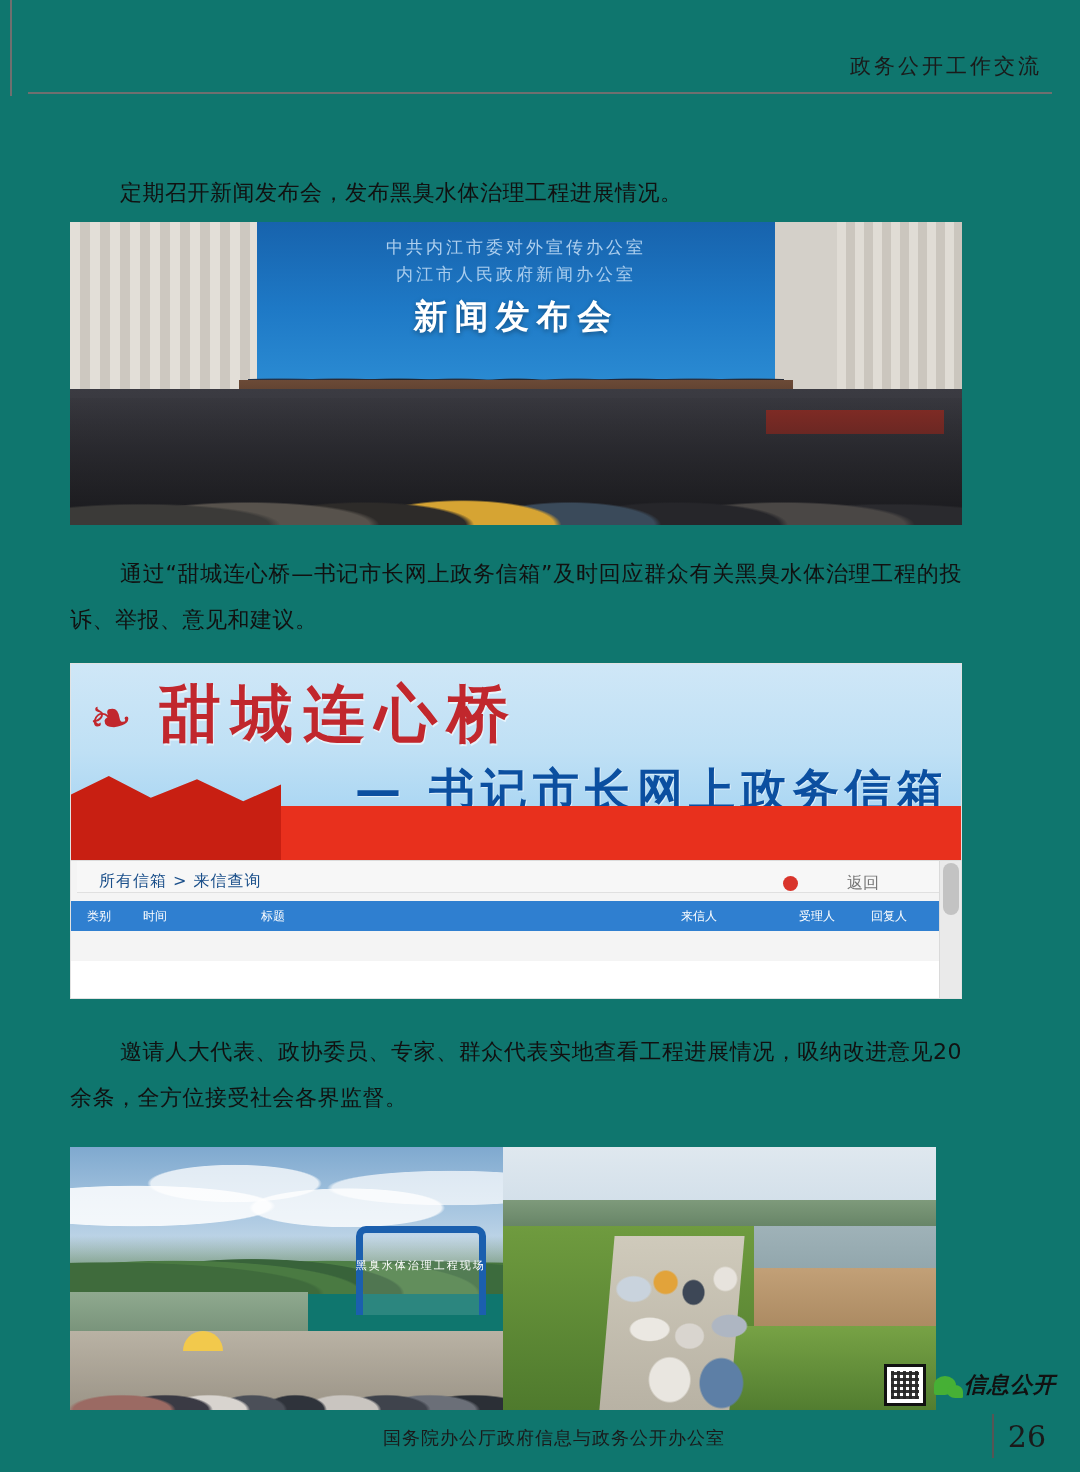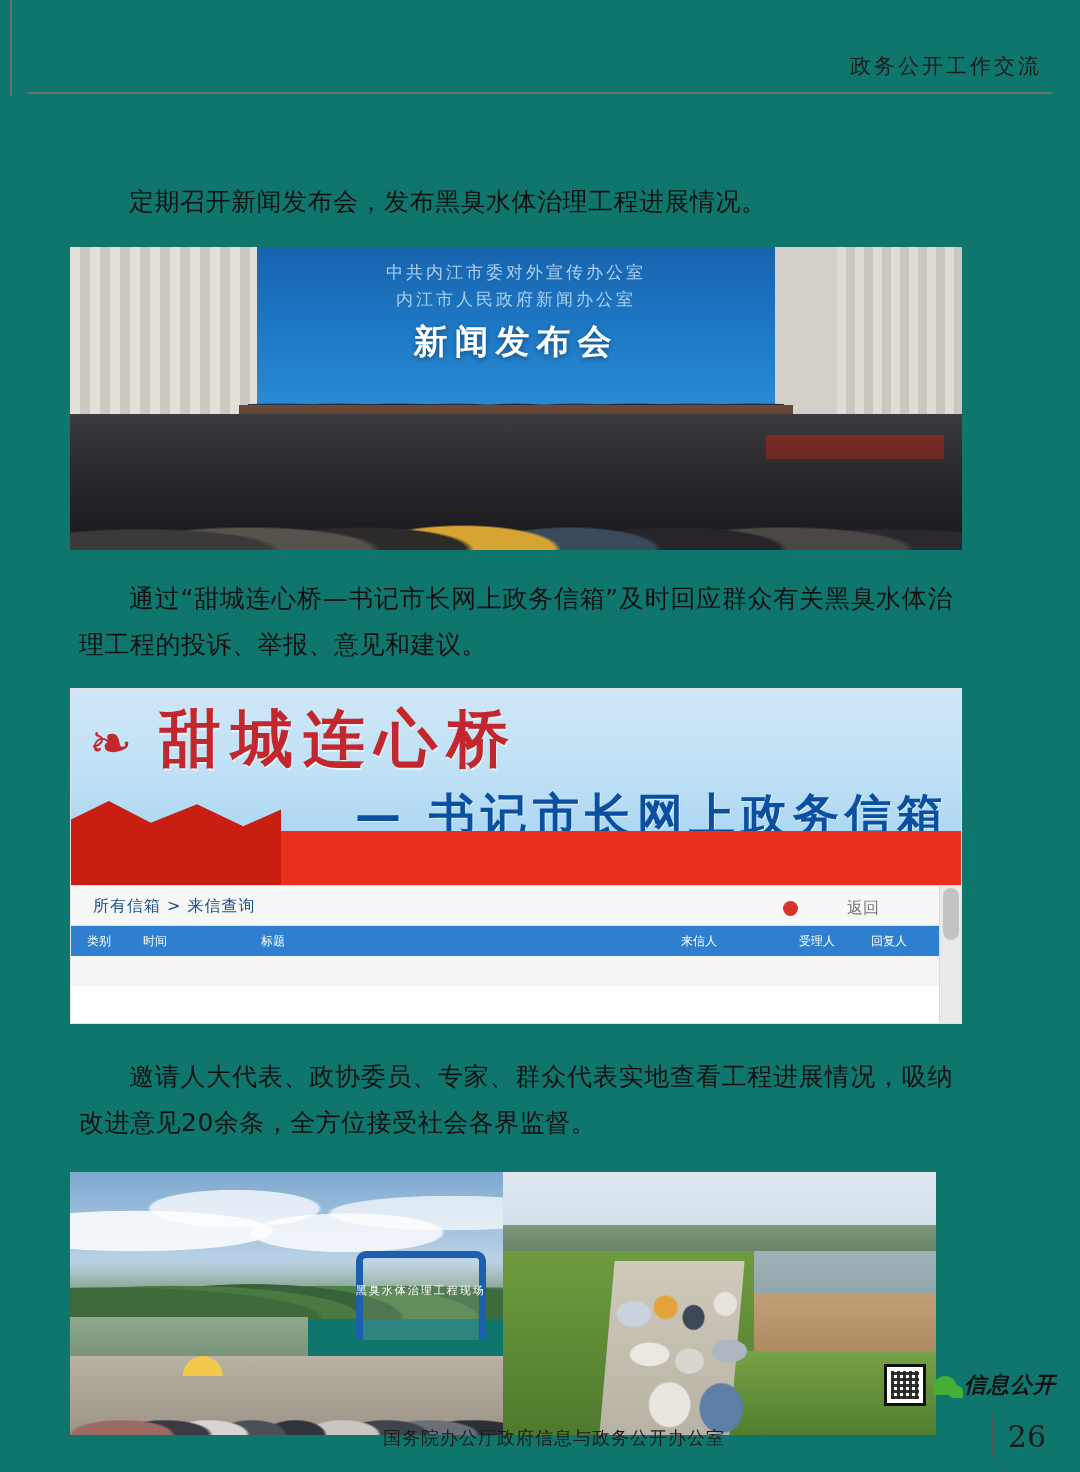--- a/index.html
+++ b/index.html
@@ -50,35 +50,35 @@
     background: #6f6f6f;
   }
   
   .content {
     position: absolute;
     left: 70px;
     top: 170px;
     width: 892px;
   }
   p.para {
-    margin: 9px;
+    margin: 0;
     font-family: "DejaVu Sans", sans-serif;
-    font-size: 25px;
+    font-size: 22px;
     line-height: 46px;
     color: #111;
     text-align: justify;
     text-indent: 50px;
     letter-spacing: 0.5px;
   }
   
   .fig { position: relative; overflow: hidden; }
 
   
   .fig1 {
-    margin-top: 22px;
+    margin-top: 6px;
     width: 892px;
     height: 303px;
     background: linear-gradient(#cfd3d8, #b9bfc6);
   }
   .f1-wall {
     position: absolute; inset: 0;
     background:
       linear-gradient(90deg,
         #d9d5cf 0 8%,
         #cfcbc4 8% 17%,
@@ -201,21 +201,21 @@
     background: #c81f12;
     clip-path: polygon(0 22%, 18% 0, 38% 26%, 60% 4%, 82% 30%, 100% 10%, 100% 100%, 0 100%);
   }
   .f2-browser {
     position: relative;
     height: 138px;
     background: #f4f4f4;
     border-top: 1px solid #dcdcdc;
   }
   .f2-crumb {
-    position: absolute; left: 0; top: 0; right: 22px; height: 40px;
+    position: absolute; left: 6px; top: 0; right: 22px; height: 32px;
     background: #f7f7f7;
     border-bottom: 1px solid #e0e0e0;
   }
   .f2-crumb-text {
     position: absolute; left: 22px; top: 10px;
     font-size: 16px; color: #1a4f8a; letter-spacing: 1px;
     font-family: "DejaVu Sans", sans-serif;
   }
   .f2-close {
     position: absolute; right: 60px; top: 12px;

